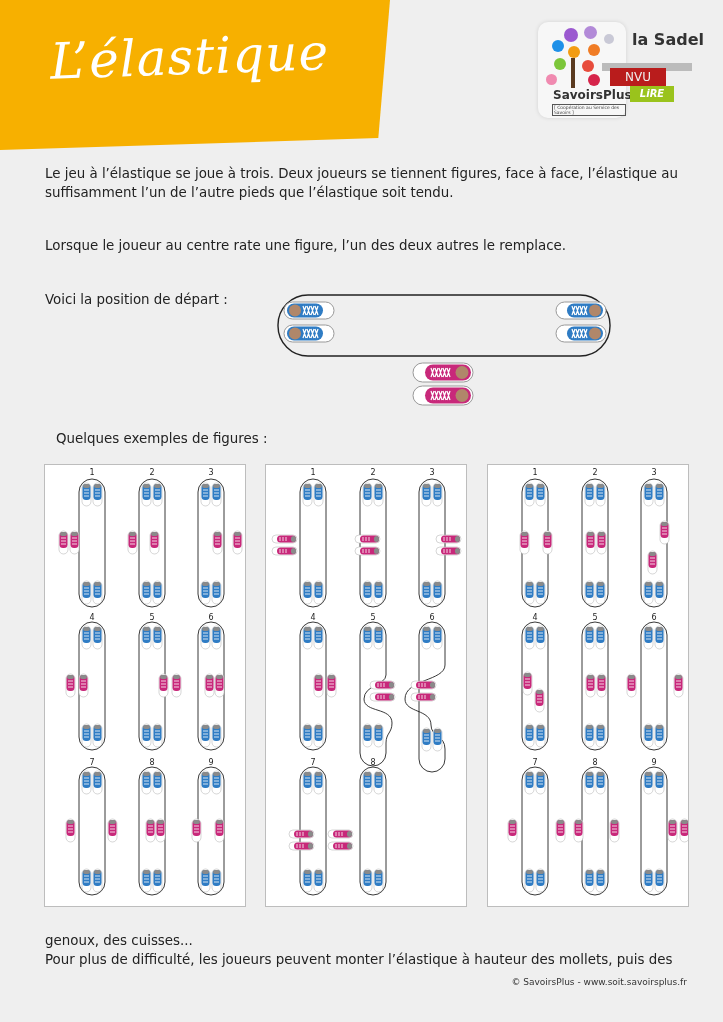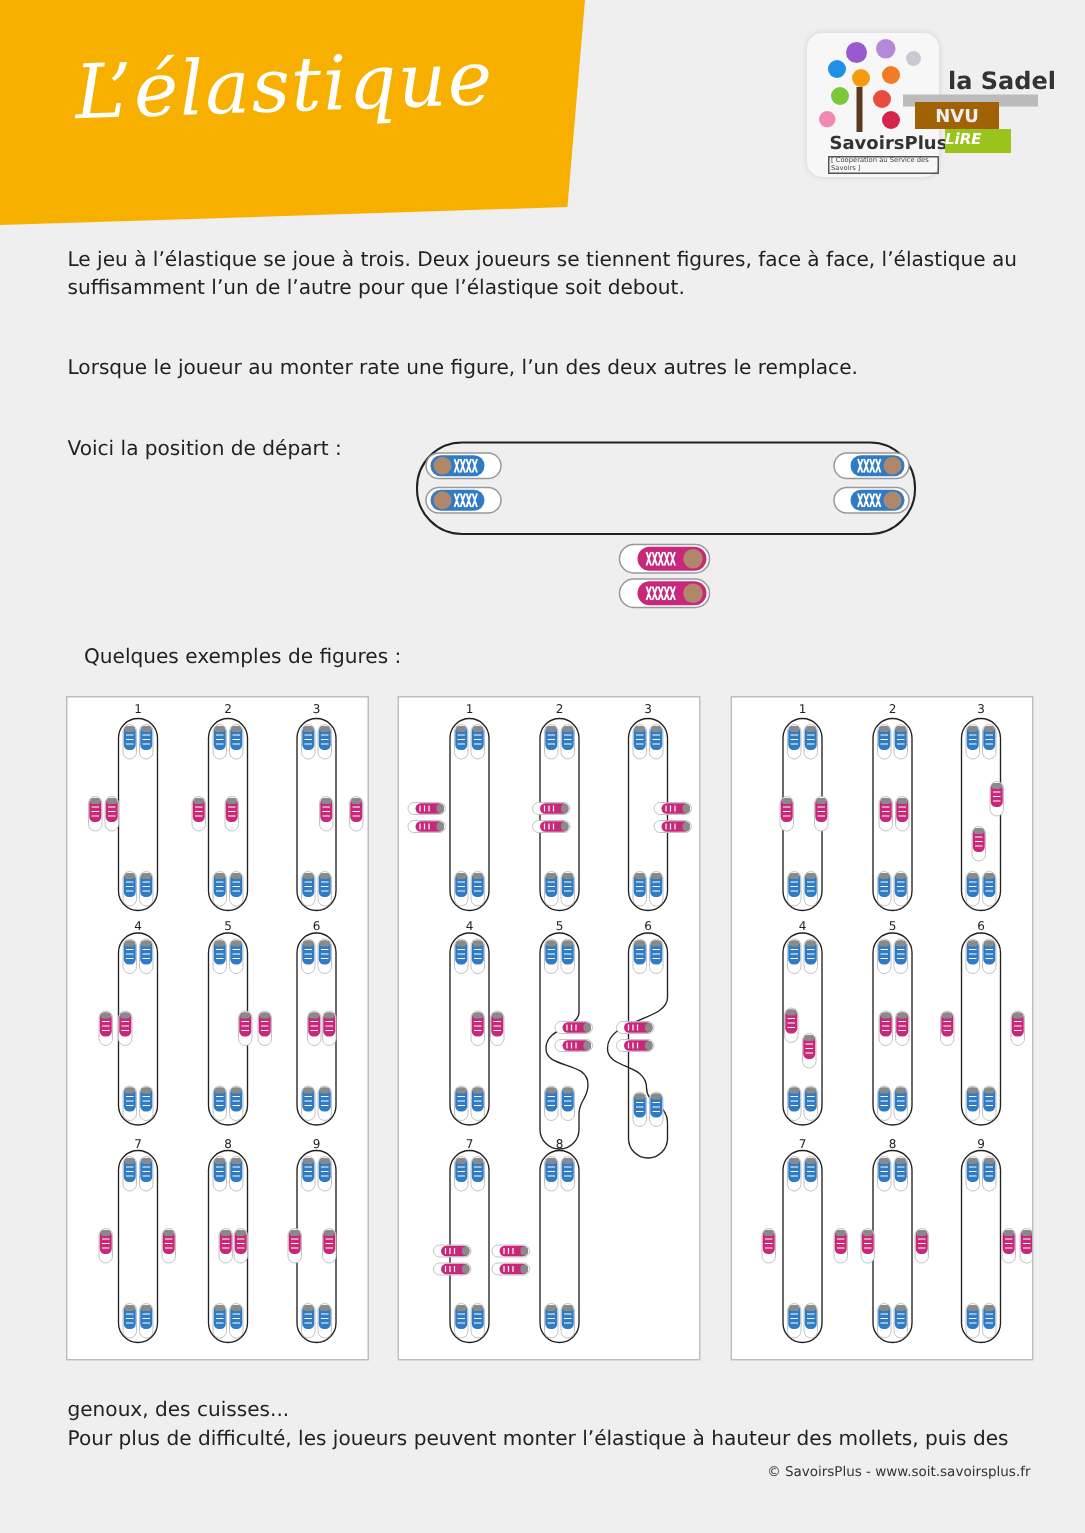--- a/index.html
+++ b/index.html
@@ -8,26 +8,26 @@
   .banner{position:absolute;left:0;top:0;width:390px;height:150px;background:#f7b000;
     clip-path:polygon(0 0,100% 0,97% 92%,0 100%);}
   .title{position:absolute;left:50px;top:28px;font-family:"DejaVu Serif",serif;font-style:italic;
     font-size:50px;color:#fff;letter-spacing:1px;transform:rotate(-2deg);}
   .logo{position:absolute;left:528px;top:18px;width:190px;height:110px;}
   .puzzle{position:absolute;left:10px;top:4px;width:88px;height:96px;background:#f7f7f7;border-radius:10px;
     box-shadow:0 0 4px rgba(0,0,0,.12);}
   .dot{position:absolute;border-radius:50%;}
   .brand{position:absolute;left:15px;top:66px;font-size:12px;font-weight:bold;color:#333;}
   .brand-sub{position:absolute;left:14px;top:82px;font-size:4.5px;color:#444;border:1px solid #555;padding:0 1px;}
-  .sadel{position:absolute;left:104px;top:26px;font-size:16px;font-weight:bold;color:#333;}
+  .sadel{position:absolute;left:104px;top:12px;font-size:16px;font-weight:bold;color:#333;}
   .sadel-bar{position:absolute;left:74px;top:45px;width:90px;height:8px;background:#bbb;}
-  .nvu{position:absolute;left:82px;top:50px;width:56px;height:18px;background:#a16207;color:#eee;
-    font-size:12px;font-weight:bold;text-align:center;line-height:18px;}
+  .nvu{position:absolute;left:82px;top:50px;width:56px;height:18px;background:#b91c1c;color:#eee;
+    font-size:12px;font-weight:normal;text-align:center;line-height:18px;}
   .lire{position:absolute;left:102px;top:68px;width:44px;height:16px;background:#9ac31c;color:#fff;
-    font-size:10px;font-style:italic;font-weight:bold;text-align:left;line-height:16px;}
+    font-size:10px;font-style:italic;font-weight:bold;text-align:center;line-height:16px;}
   .p{position:absolute;left:45px;font-size:13.4px;line-height:19px;color:#222;}
   .panel{position:absolute;top:464px;height:441px;width:200px;background:#fff;border:1px solid #bdbdbd;}
   .footer-note{position:absolute;right:36px;top:977px;font-size:9px;color:#333;}
   svg text{font-family:"DejaVu Sans",sans-serif;}
 </style>
 </head>
 <body>
 
 <div class="banner"></div>
 <div class="title">L’élastique</div>
@@ -49,24 +49,24 @@
     <span class="brand-sub">[ Coopération au Service des Savoirs ]</span>
   </div>
   <span class="sadel">la Sadel</span>
   <div class="sadel-bar"></div>
   <div class="nvu">NVU</div>
   <div class="lire">LiRE</div>
 </div>
 
 <div class="p" style="top:164px;">
   <div>Le jeu à l’élastique se joue à trois. Deux joueurs se tiennent figures, face à face, l’élastique au</div>
-  <div>suffisamment l’un de l’autre pour que l’élastique soit debout.</div>
+  <div>suffisamment l’un de l’autre pieds que l’élastique soit tendu.</div>
 </div>
 <div class="p" style="top:236px;">
-  <div>Lorsque le joueur au monter rate une figure, l’un des deux autres le remplace.</div>
+  <div>Lorsque le joueur au centre rate une figure, l’un des deux autres le remplace.</div>
 </div>
 <div class="p" style="top:290px;">Voici la position de départ :</div>
 <div class="p" style="top:429px;margin-left:11px;">Quelques exemples de figures :</div>
 
 <svg style="position:absolute;left:270px;top:288px;" width="350" height="126">
   <defs>
     <g id="shoeH-blue">
       <rect x="0" y="0" width="50" height="17" rx="8.5" fill="#fff" stroke="#999" stroke-width="1"></rect>
       <rect x="3" y="1.5" width="36" height="14" rx="7" fill="#2f7cc4"></rect>
       <circle cx="11" cy="8.5" r="6" fill="#b0876a"></circle>

